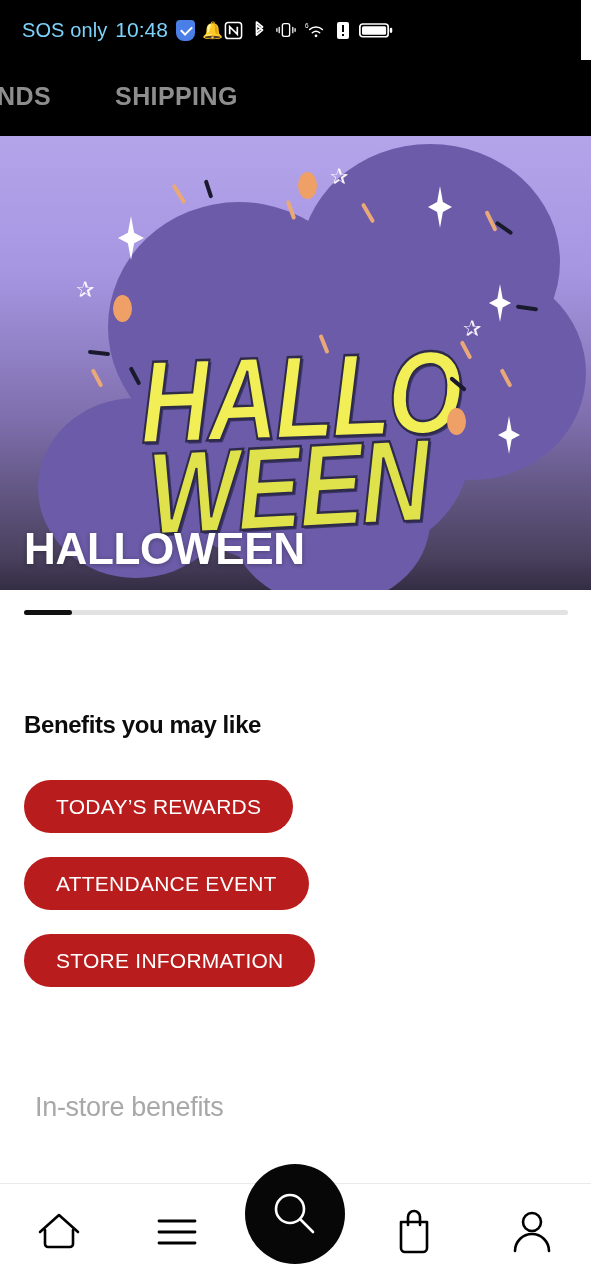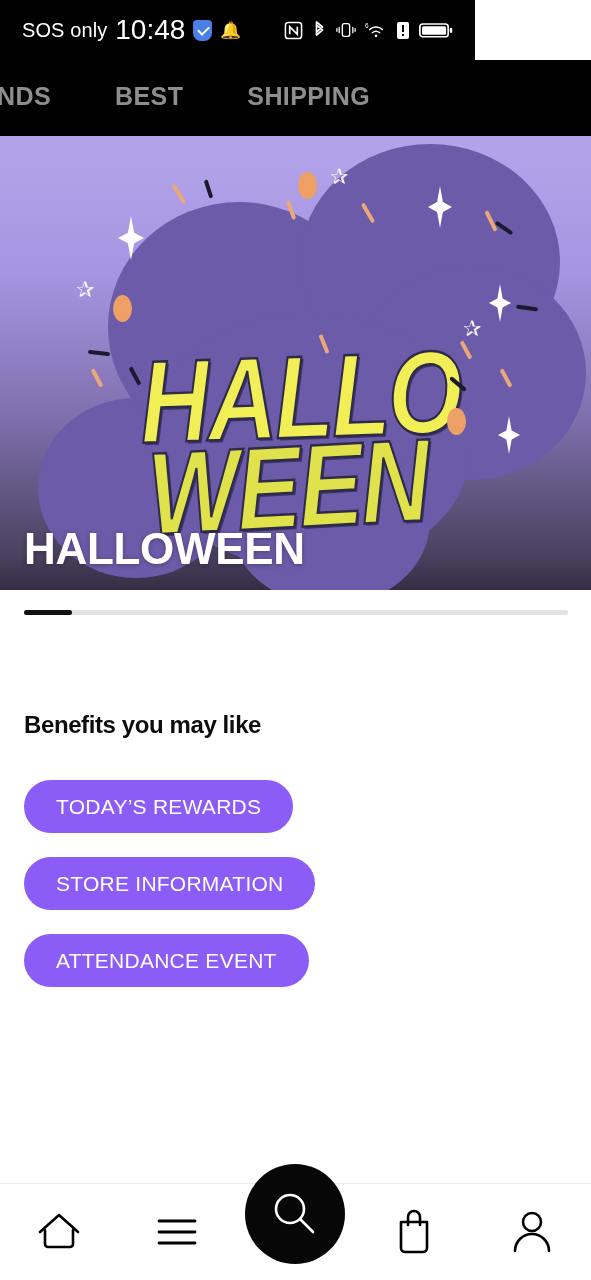--- a/index.html
+++ b/index.html
@@ -7,28 +7,28 @@
   body {
     font-family:"Liberation Sans", sans-serif;
     background:#ffffff;
     overflow:hidden;
     position:relative;
   }
   .phone { position:relative; width:591px; height:1280px; background:#fff; overflow:hidden; }
 
   
   .statusbar {
-    position:absolute; top:0; left:0; width:475px; height:60px;
-    background:#000; color:#ffffff;
-    display:flex; align-items:center; justify-content:space-between;
+    position:absolute; top:0; left:0; width:581px; height:60px;
+    background:#000; color:#7dd3fc;
+    display:flex; align-items:center; justify-content:flex-start;
     padding:0 22px;
   }
   .sb-left { display:flex; align-items:center; gap:8px; }
   .sb-carrier { font-size:20px; letter-spacing:.1px; }
-  .sb-time { font-size:28px; }
+  .sb-time { font-size:21px; }
   .sb-shield {
     width:19px; height:21px; background:#4a7fe8;
     border-radius:4px 4px 8px 8px; position:relative; display:inline-block;
   }
   .sb-shield::after{
     content:""; position:absolute; left:5px; top:6px; width:9px; height:5px;
     border-left:2px solid #fff; border-bottom:2px solid #fff;
     transform:rotate(-45deg);
   }
   .sb-bell { font-size:17px; line-height:1; }
@@ -98,21 +98,21 @@
   .carousel-fill { width:48px; height:5px; background:#111; border-radius:3px; }
 
   
   .section-title {
     position:absolute; left:24px; top:711px;
     font-size:24px; font-weight:700; color:#0c0c0c; letter-spacing:-.4px;
   }
   .chips { position:absolute; left:24px; top:780px; width:545px; }
   .chip-row { display:flex; gap:14px; margin-bottom:24px; }
   .chip {
-    background:#8b5cf6; color:#fff; border-radius:30px;
+    background:#b91c1c; color:#fff; border-radius:30px;
     height:53px; display:inline-flex; align-items:center;
     padding:0 32px; font-size:21px; letter-spacing:.25px; white-space:nowrap;
   }
 
   
   .btabs { position:absolute; left:35px; top:1092px; display:flex; align-items:flex-start; gap:42px; }
   .btab { font-size:27px; letter-spacing:-.3px; padding-bottom:18px; position:relative; white-space:nowrap; }
   .btab.active { color:#000; font-weight:700; }
   .btab.active::after {
     content:""; position:absolute; left:-17px; right:-17px; bottom:0; height:4px; background:#000;
@@ -172,23 +172,20 @@
         <rect x="3.2" y="4.9" width="25.5" height="9" rx="1.6" fill="#fff"></rect>
         <rect x="32.6" y="6.6" width="2.6" height="5.5" rx="1.2" fill="#fff"></rect>
       </svg>
     </div>
   </div>
 
   <div class="tabbar">
     <div class="tabbar-inner">
       <div class="cat-tab">
         <span>ENDS</span>
-      </div>
-      <div class="cat-tab">
-        <span>BEST</span>
       </div>
       <div class="cat-tab">
         <span>SHIPPING</span>
       </div>
     </div>
   </div>
 
   <div class="hero">
     <div class="cloud c1"></div>
     <div class="cloud c2"></div>
@@ -238,31 +235,34 @@
   <div class="section-title">Benefits you may like</div>
 
   <div class="chips">
     <div class="chip-row">
       <div class="chip">
         <span>TODAY’S REWARDS</span>
       </div>
     </div>
     <div class="chip-row">
       <div class="chip">
-        <span>STORE INFORMATION</span>
+        <span>ATTENDANCE EVENT</span>
       </div>
     </div>
     <div class="chip-row">
       <div class="chip">
-        <span>ATTENDANCE EVENT</span>
+        <span>STORE INFORMATION</span>
       </div>
     </div>
   </div>
 
   <div class="btabs">
+    <div class="btab inactive">
+      <span>In-store benefits</span>
+    </div>
   </div>
 
   <div class="bottomnav">
     <div class="nav-item">
       <svg width="50" height="46" viewBox="0 0 50 46">
         <path d="M6 23L25 6l19 17" fill="none" stroke="#000" stroke-width="2.6" stroke-linecap="round" stroke-linejoin="round"></path>
         <path d="M11 21v14a3 3 0 0 0 3 3h22a3 3 0 0 0 3-3V21" fill="none" stroke="#000" stroke-width="2.6" stroke-linecap="round" stroke-linejoin="round"></path>
       </svg>
     </div>
     <div class="nav-item">

